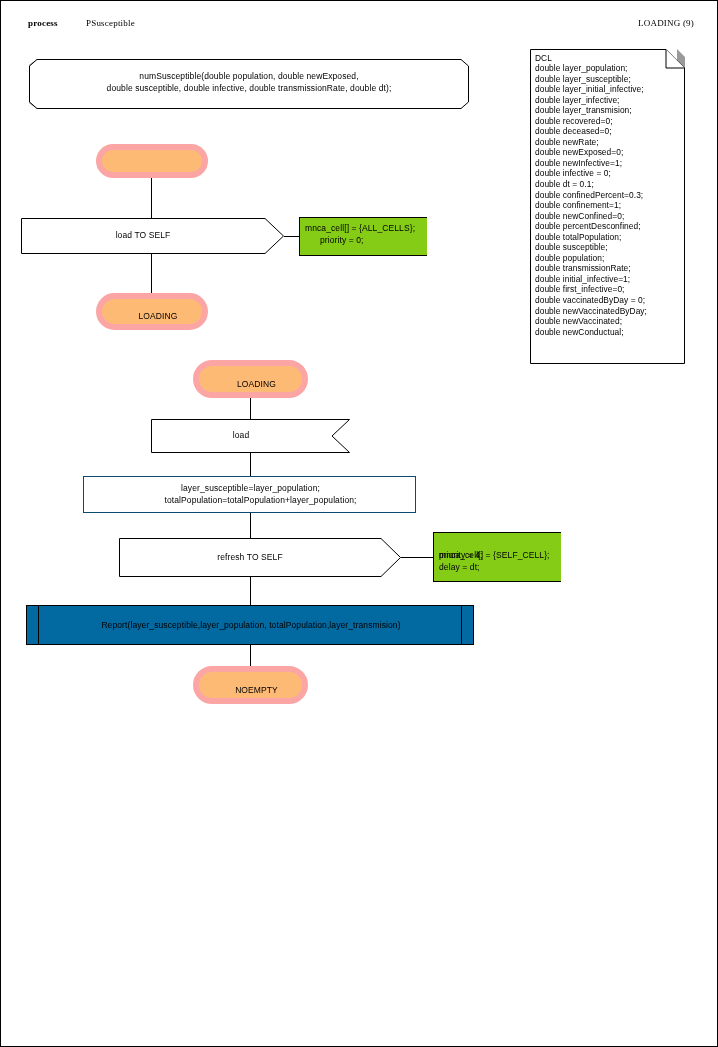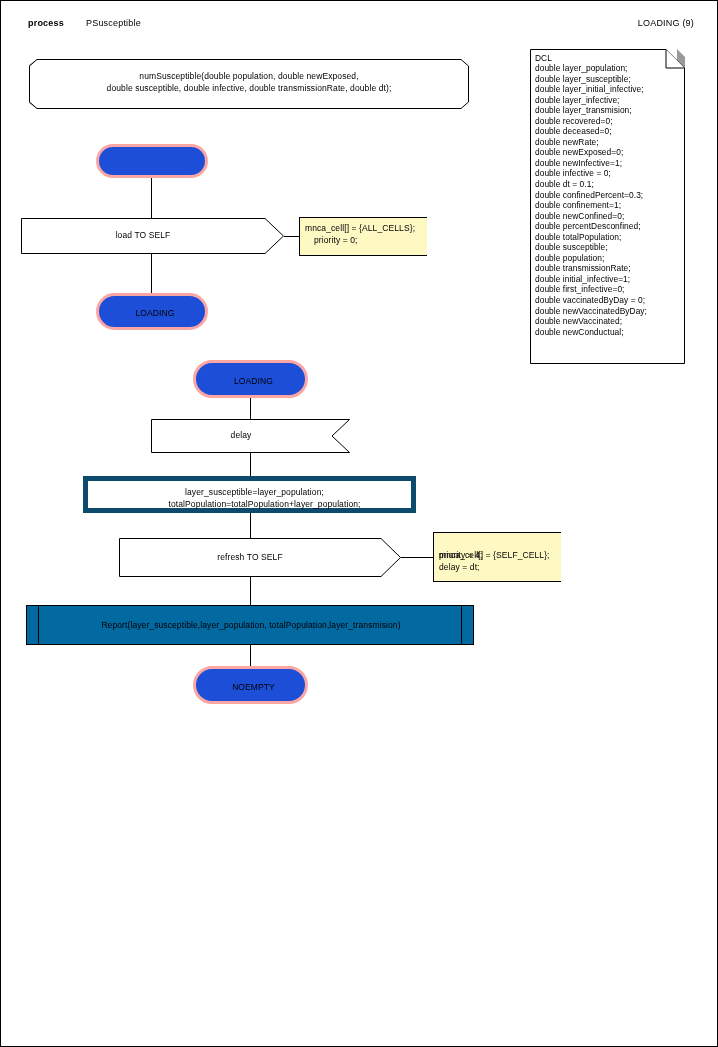--- a/index.html
+++ b/index.html
@@ -18,20 +18,21 @@
     box-sizing: border-box;
     border: 1px solid #000000;
     overflow: hidden;
   }
   .hdr {
     position: absolute;
     font-size: 9px;
     color: #000;
     white-space: nowrap;
     letter-spacing: 0.2px;
+    font-family: Liberation Serif, serif;
   }
   .hdr-kw { font-weight: bold; }
 
   .lbl {
     position: absolute;
     font-size: 8.5px;
     color: #000;
     white-space: pre;
     text-align: center;
     line-height: 11.5px;
@@ -47,40 +48,40 @@
   }
   .hline {
     position: absolute;
     height: 1px;
     background: #000;
   }
 
   
   .state {
     position: absolute;
-    border: 3px solid #fca5a5;
+    border: 6px solid #fca5a5;
     border-radius: 22px;
-    background: #1d4ed8;
+    background: #fdba74;
     box-sizing: border-box;
   }
 
   
   .task {
     position: absolute;
-    border: 5px solid #0c4a6e;
+    border: 1px solid #0c4a6e;
     background: #fff;
     box-sizing: border-box;
   }
 
   
   .comment {
     position: absolute;
     border: 1px solid #000;
     border-right: none;
-    background: #fef9c3;
+    background: #84cc16;
     box-sizing: border-box;
   }
 
   
   .proc {
     position: absolute;
     border: 1px solid #000;
     background: #0369a1;
     box-sizing: border-box;
   }
@@ -171,39 +172,39 @@
 
   <svg class="shape" style="left:20px; top:217px;" width="263" height="36" viewBox="0 0 263 36">
     <path d="M0.5,0.5 L244,0.5 L262.5,18 L244,35.5 L0.5,35.5 Z"></path>
   </svg>
   <div class="lbl" style="left:20px; top:229px; width:244px;">load TO SELF</div>
 
   <div class="hline" style="left:283px; top:235px; width:16px;"></div>
 
   <div class="comment" style="left:298px; top:216px; width:128px; height:39px;">
     <div class="lbl lbl-left" style="left:5px; top:5px; width:122px;">mnca_cell[] = {ALL_CELLS};</div>
-    <div class="lbl lbl-left" style="left:14px; top:17px; width:122px;">priority = 0;</div>
+    <div class="lbl lbl-left" style="left:20px; top:17px; width:122px;">priority = 0;</div>
   </div>
 
   <div class="vline" style="left:150px; top:253px; height:40px;"></div>
 
   <div class="state" style="left:95px; top:292px; width:112px; height:37px;">
     <div class="lbl" style="left:0; top:12px; width:112px;">LOADING</div>
   </div>
 
   <div class="state" style="left:192px; top:359px; width:115px; height:38px;">
     <div class="lbl" style="left:0; top:13px; width:115px;">LOADING</div>
   </div>
 
   <div class="vline" style="left:249px; top:397px; height:21px;"></div>
 
   <svg class="shape" style="left:150px; top:418px;" width="199" height="34" viewBox="0 0 199 34">
     <path d="M0.5,0.5 L198.5,0.5 L181,17 L198.5,33.5 L0.5,33.5 Z"></path>
   </svg>
-  <div class="lbl" style="left:150px; top:429px; width:180px;">delay</div>
+  <div class="lbl" style="left:150px; top:429px; width:180px;">load</div>
 
   <div class="vline" style="left:249px; top:452px; height:23px;"></div>
 
   <div class="task" style="left:82px; top:475px; width:333px; height:37px;">
     <div class="lbl" style="left:0; top:6px; width:333px;">layer_susceptible=layer_population;</div>
     <div class="lbl" style="left:10px; top:18px; width:333px;">totalPopulation=totalPopulation+layer_population;</div>
   </div>
 
   <div class="vline" style="left:249px; top:512px; height:25px;"></div>
 

